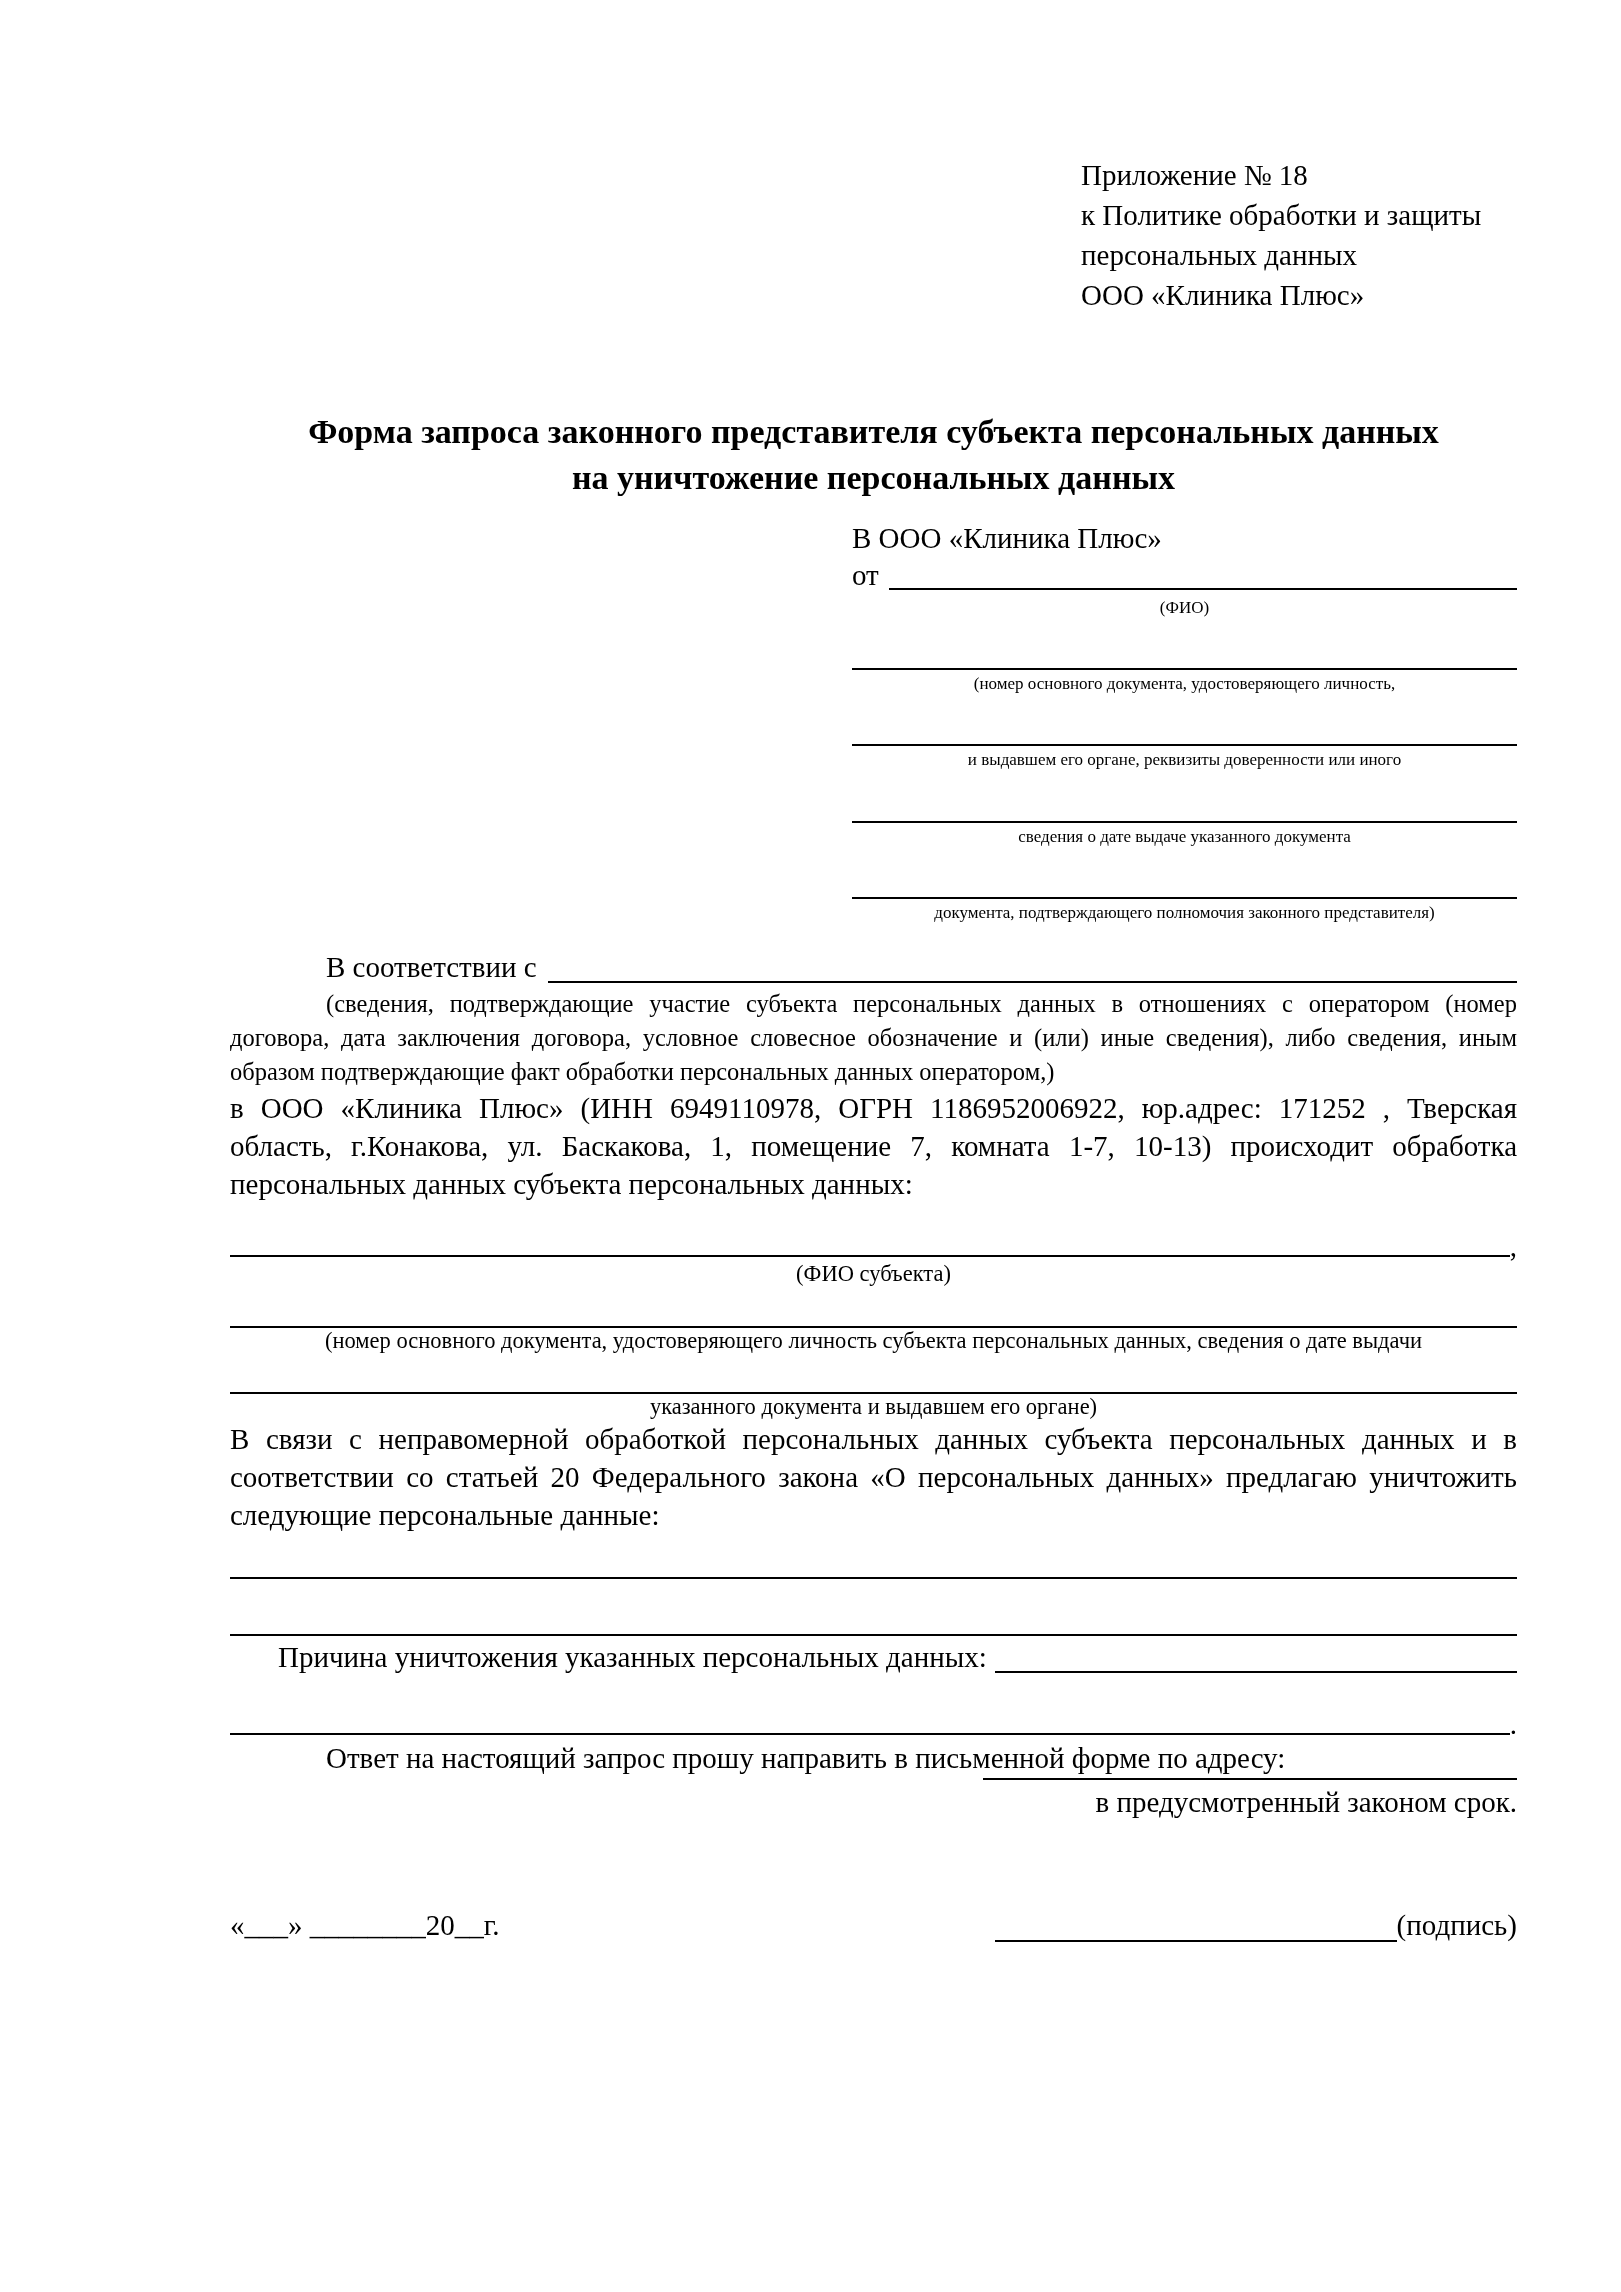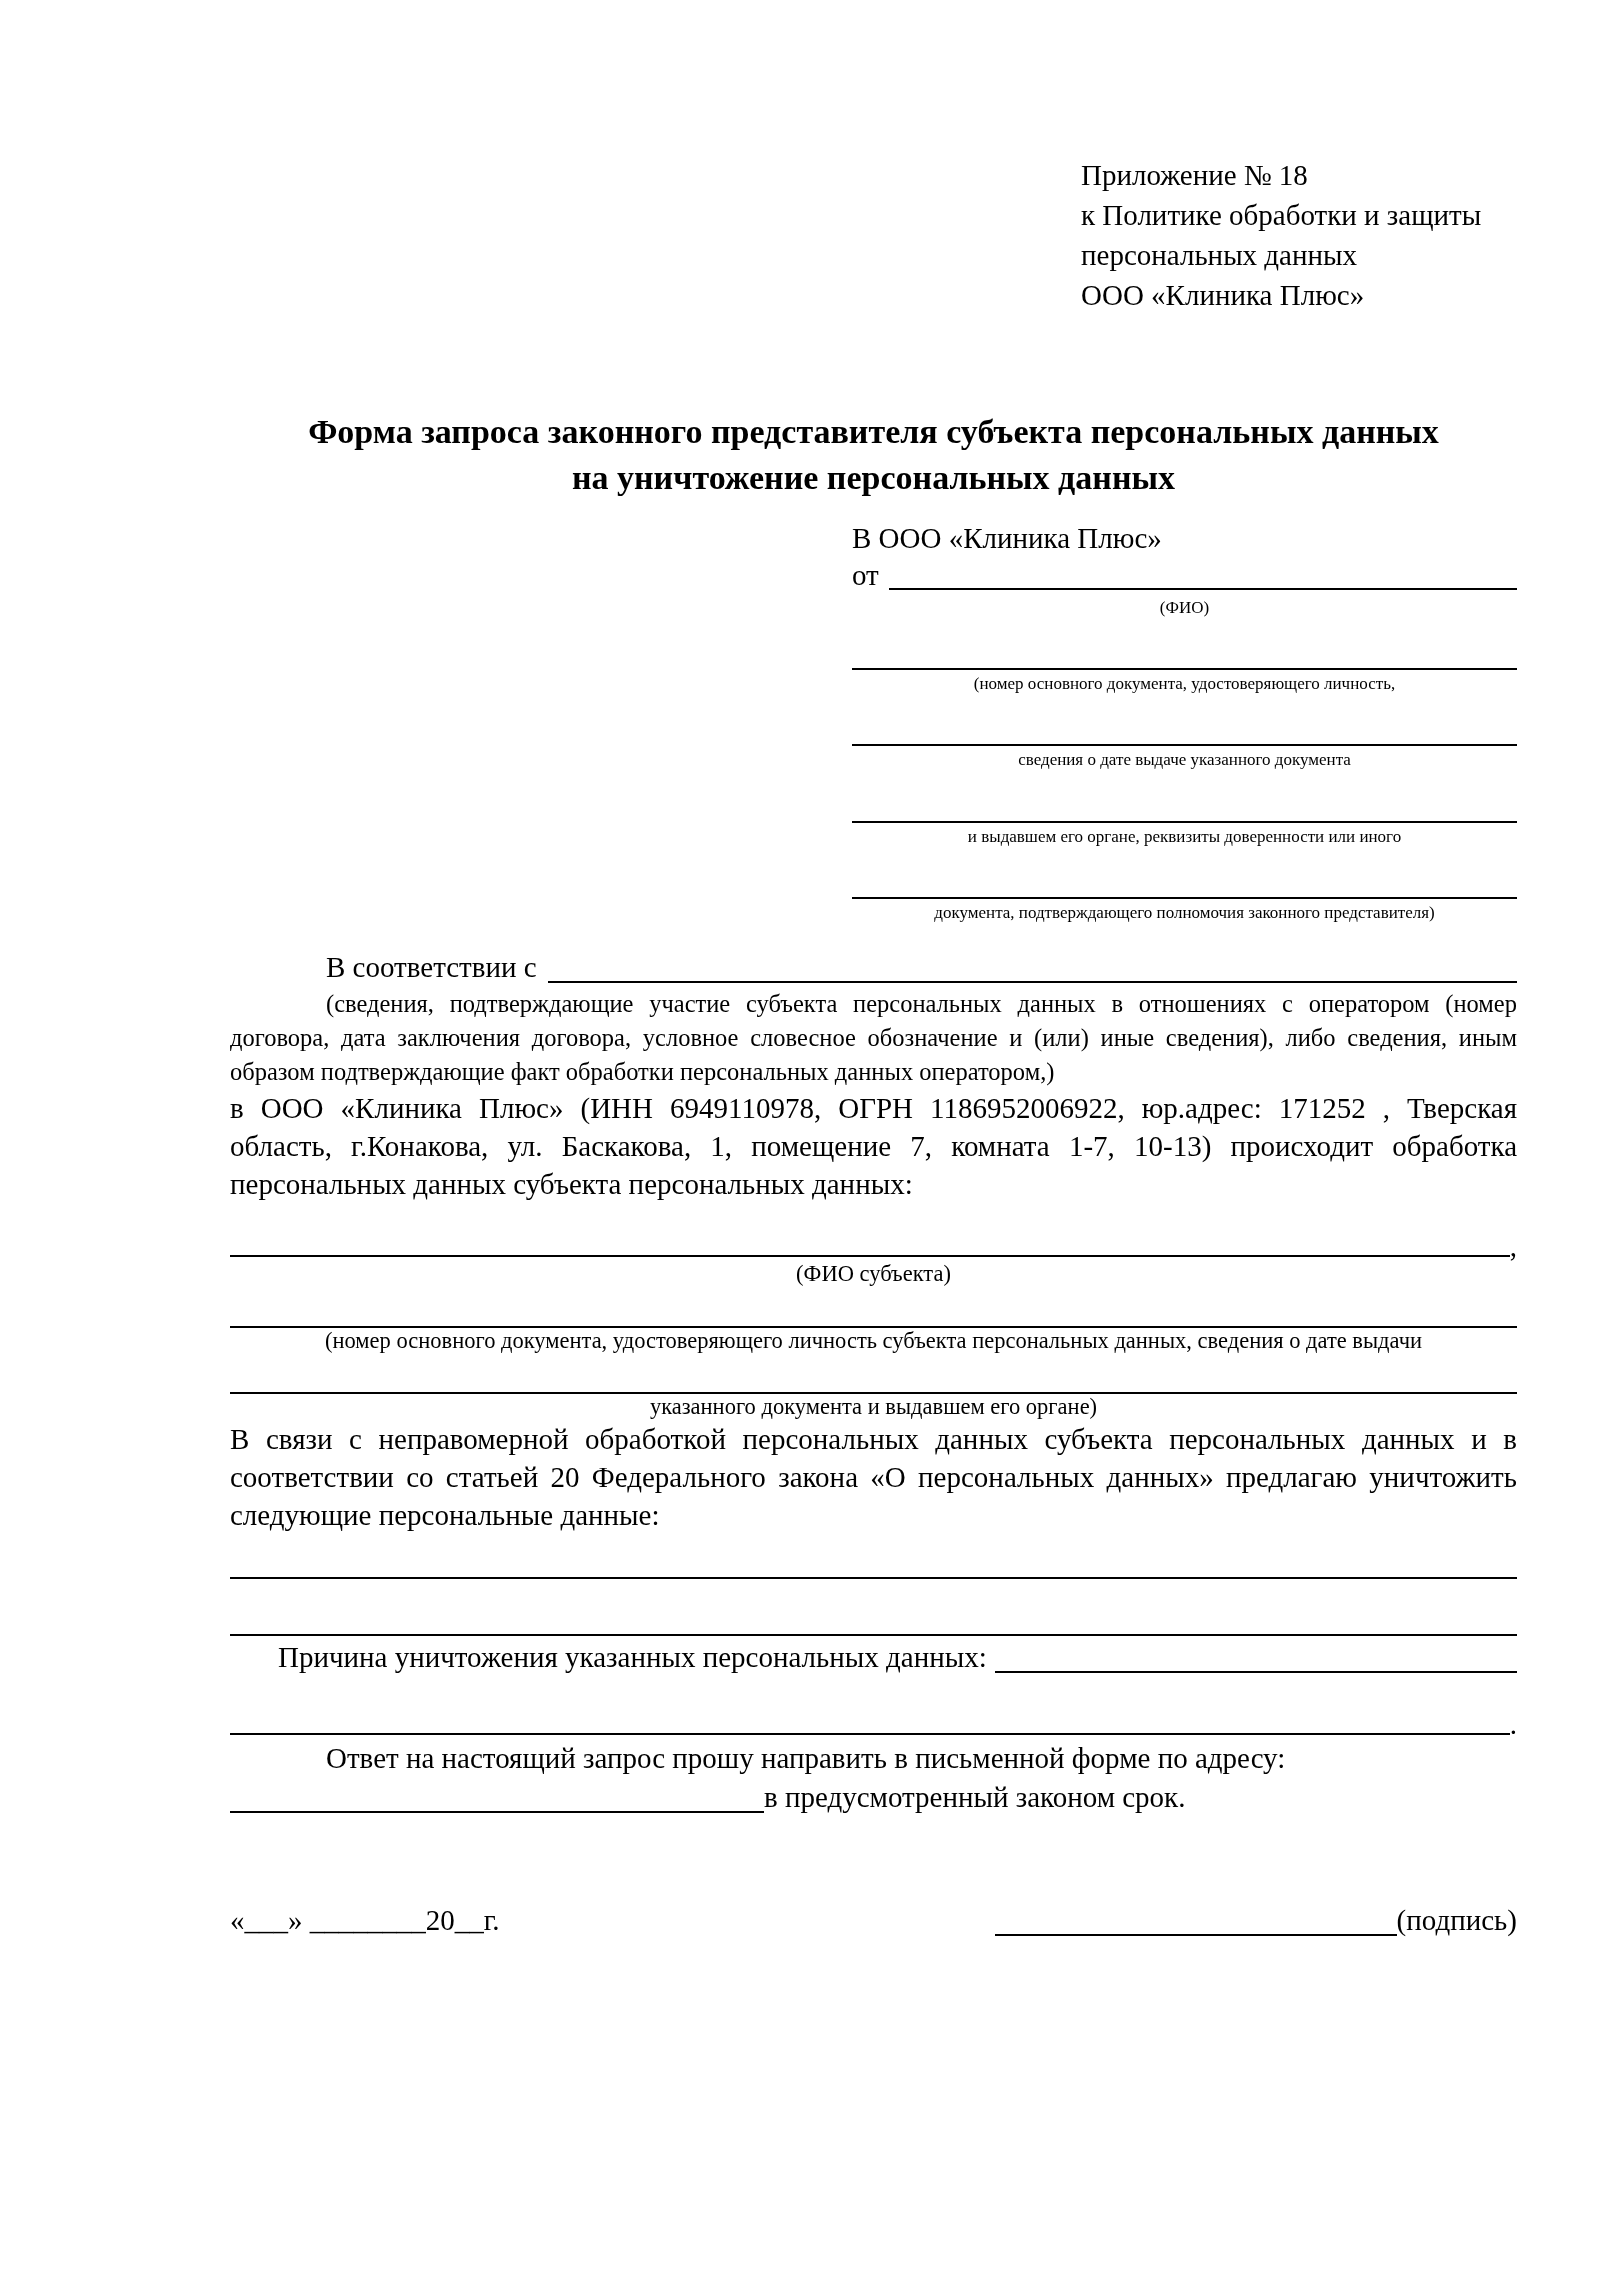--- a/index.html
+++ b/index.html
@@ -76,21 +76,21 @@
     margin-top: 5.9px;
   }
   .solo-line { height: 0; border-bottom: 2.9px solid #000; }
   .line1 { margin-top: 43px; }
   .line2 { margin-top: 55px; }
   .reason-row { line-height: 39px; margin-top: 2px; }
   .reason-row .prefix { margin-left: 48px; white-space: nowrap; }
   .reason-row .fill { margin-left: 7.8px; }
   .period-row { margin-top: 33px; line-height: 29px; }
   .response { text-indent: 96px; line-height: 39px; }
-  .tail-row { line-height: 39px; }
+  .tail-row { line-height: 39px; flex-direction: column; }
   .tail-line {
     width: 534px;
     border-bottom: 2.9px solid #000;
     margin-bottom: 3.9px;
   }
   .footer {
     margin-top: 84px;
     display: flex;
     justify-content: space-between;
     align-items: flex-end;
@@ -128,25 +128,25 @@
       <span class="fill"></span>
     </div>
     <div class="caption">(ФИО)</div>
 
     <div>
       <div class="addr-blank"></div>
       <div class="caption">(номер основного документа, удостоверяющего личность,</div>
     </div>
     <div>
       <div class="addr-blank"></div>
+      <div class="caption">и выдавшем его органе, реквизиты доверенности или иного</div>
+    </div>
+    <div>
+      <div class="addr-blank"></div>
       <div class="caption">сведения о дате выдаче указанного документа</div>
-    </div>
-    <div>
-      <div class="addr-blank"></div>
-      <div class="caption">и выдавшем его органе, реквизиты доверенности или иного</div>
     </div>
     <div>
       <div class="addr-blank"></div>
       <div class="caption">документа, подтверждающего полномочия законного представителя)</div>
     </div>
   </div>
 
   <div class="flexrow accord-row">
     <span class="prefix">В соответствии с</span>
     <span class="fill"></span>

